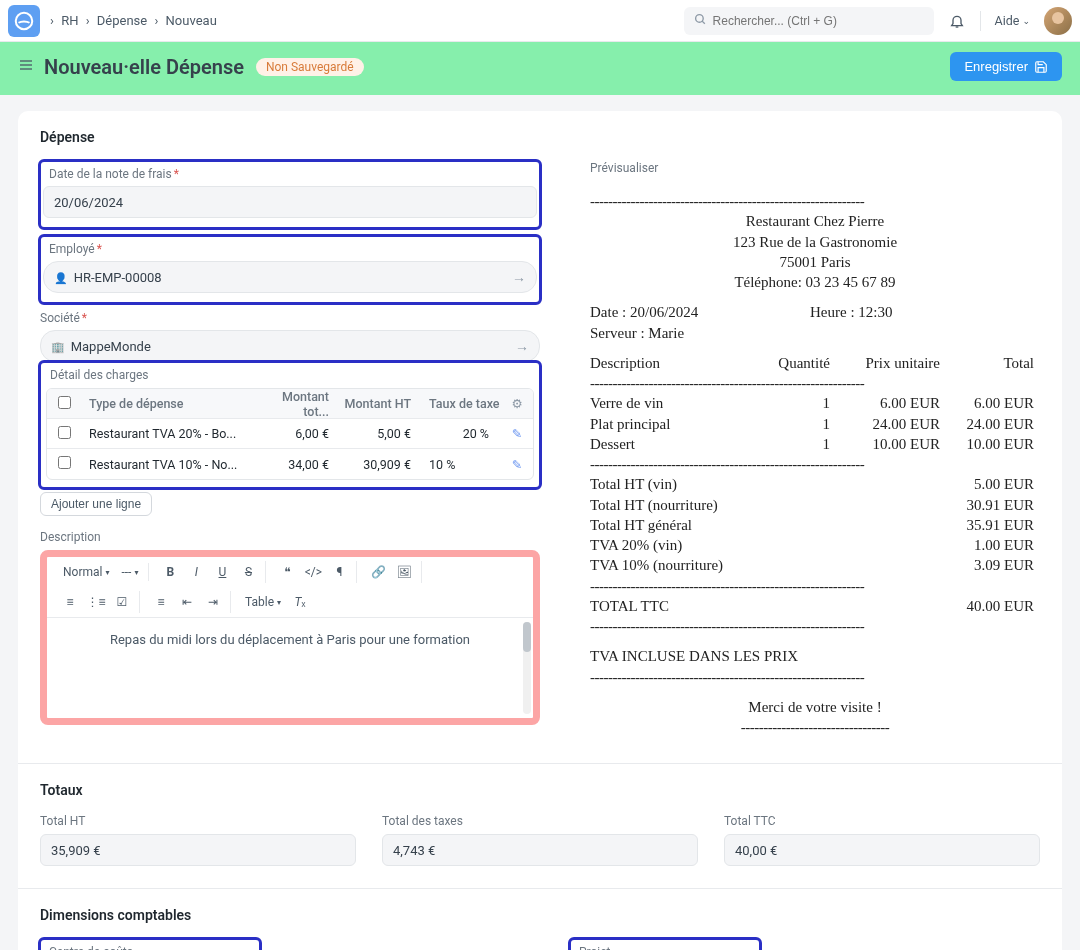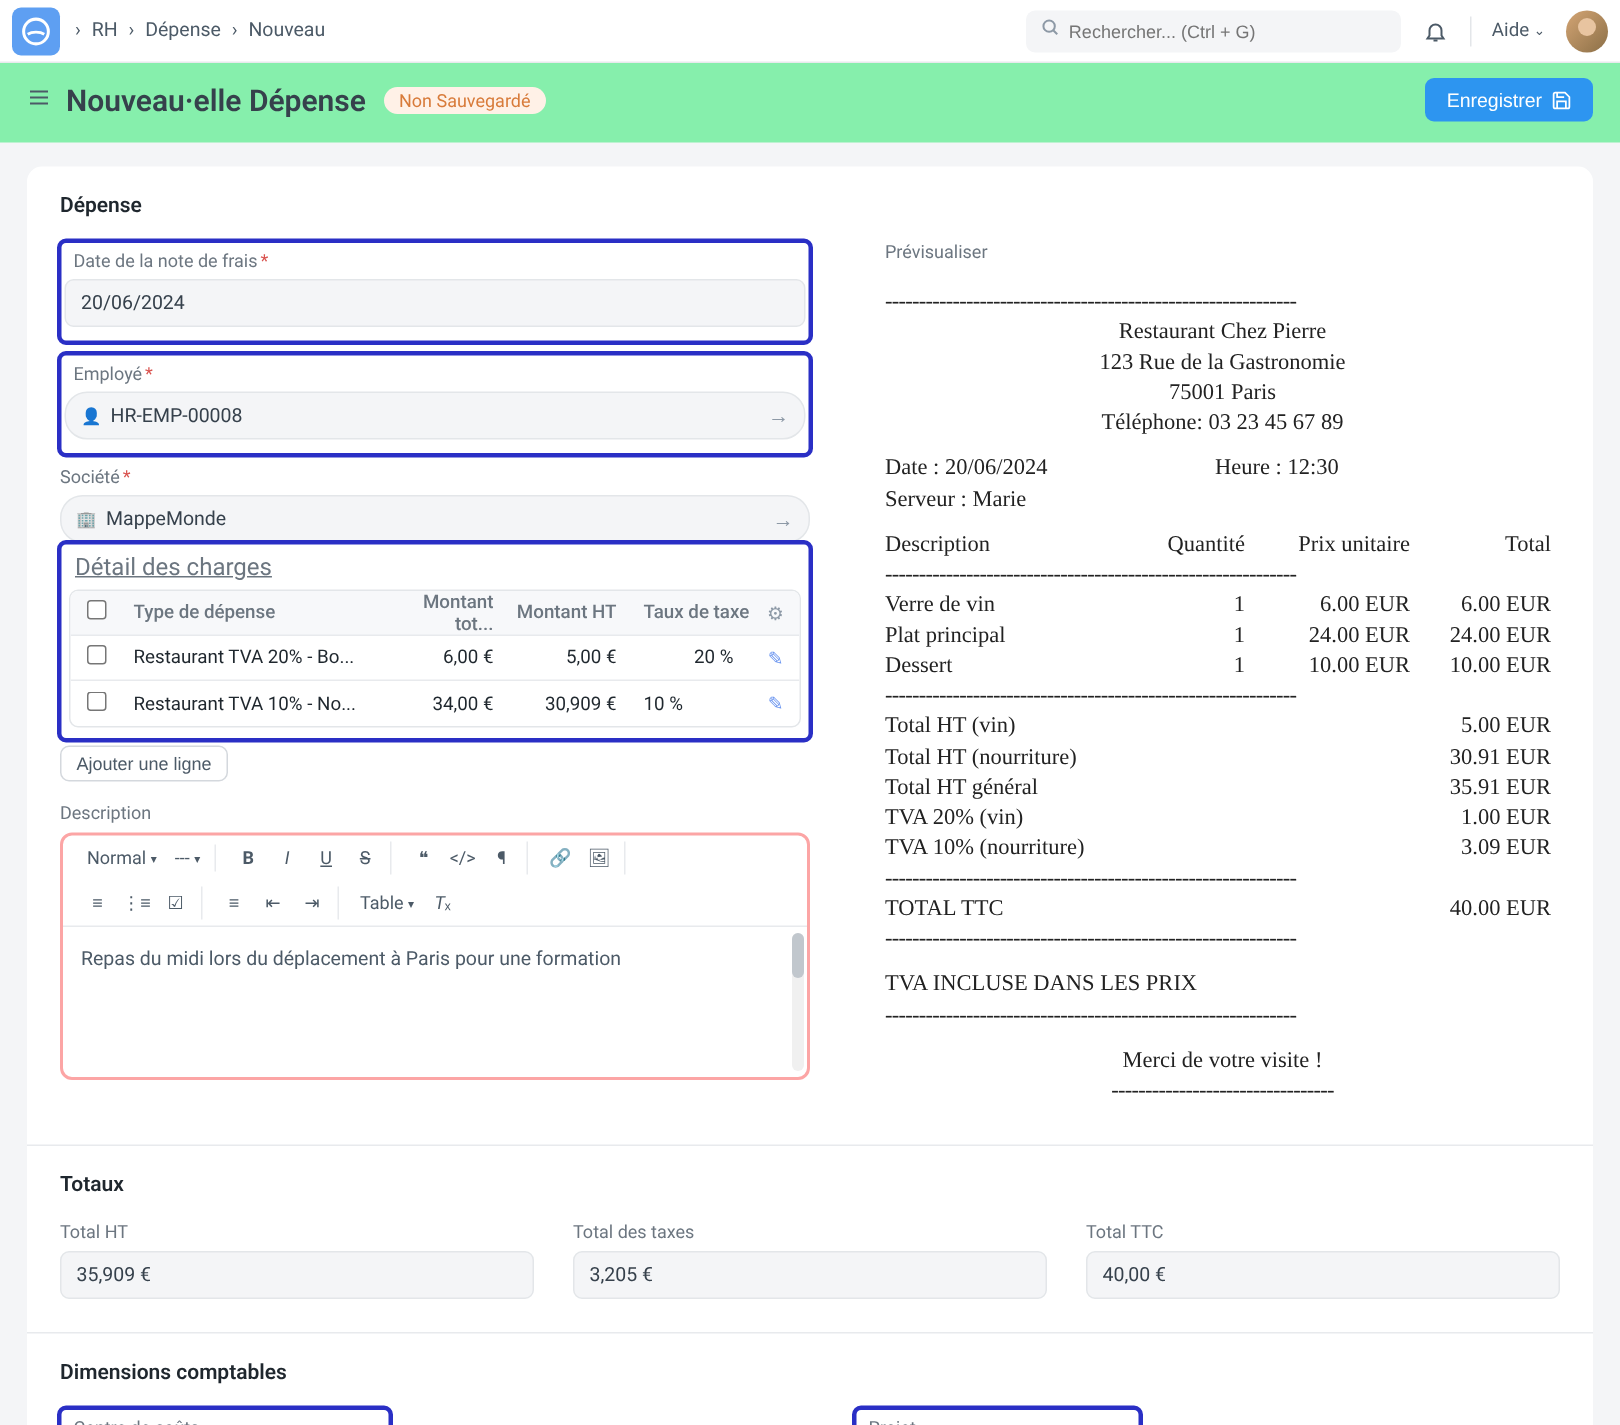--- a/index.html
+++ b/index.html
@@ -30,34 +30,34 @@
 .field-group { }
 .field-label { font-size: 12px; color: #6c7680; margin-bottom: 5px; display:block;}
 .req { color: #d9534f; margin-left: 2px; }
 .field-input { width: 100%; height: 32px; background: #f4f5f7; border: 1px solid #e3e6e9; border-radius: 6px; padding: 0 10px; font-size: 13px; display: flex; align-items: center; color:#36414c;}
 .field-input.link { justify-content: space-between; border-radius: 15px; }
 .arrow-icon { color: #8d99a6; font-size: 14px; }
 .link-icon { color:#8d99a6; margin-right:6px; font-size:11px;}
 .highlight { outline: 3px solid #2a2fc5; outline-offset: -1px; border-radius: 4px; padding: 2px 3px 4px; }
 .highlight .field-label { padding-left:6px; padding-top:4px;}
 .highlight-table { outline: 3px solid #2a2fc5; outline-offset: -1px; border-radius: 4px; padding: 6px 6px 8px; }
-.charges-label { font-size: 16px; color:#6c7680; margin-bottom:6px; padding-left:4px;text-decoration:underline;}
+.charges-label { font-size: 12px; color:#6c7680; margin-bottom:6px; padding-left:4px;}
 .charges-table { width: 100%; border: 1px solid #e3e6e9; border-radius: 6px; overflow: hidden; font-size: 12.5px;}
 .charges-table .row { display: flex; border-bottom: 1px solid #e8eaed; height: 30px; align-items: center; }
 .charges-table .row:last-child { border-bottom: none; }
 .charges-table .hdr { background: #f7f8fa; color: #6c7680; font-weight:500;}
 .cell-chk { width: 34px; text-align: center; }
 .cell-type { flex: 1; padding: 0 8px; white-space: nowrap; overflow: hidden; text-overflow: ellipsis; }
 .cell-num { width: 82px; text-align: right; padding-right: 10px; }
 .cell-tax { width: 80px; text-align:left; padding-left:8px;}
 .cell-gear { width: 32px; text-align: center; color:#8d99a6;}
 .cell-edit { width: 32px; text-align:center; color:#6c96f0; cursor:pointer;}
 .add-row-btn { margin-top: 4px; border: 1px solid #d4d8dd; background: #fff; padding: 4px 10px; border-radius: 6px; font-size: 12px; color:#4c5a67; cursor:pointer;}
 .desc-label { font-size: 12px; color:#6c7680; margin:14px 0 6px;}
-.rte { border: 2px solid #fca5a5; border-radius: 8px; overflow:hidden;}
+.rte { border: 7px solid #fca5a5; border-radius: 8px; overflow:hidden;text-align:center;}
 .rte-toolbar { border-bottom: 1px solid #e8eaed; padding: 4px 6px; display:flex; flex-wrap:wrap; align-items:center; gap:4px;}
 .rte-toolbar .grp { display:flex; align-items:center; gap:4px; padding:0 6px; border-right:1px solid #e8eaed;}
 .rte-toolbar .grp:last-child{border-right:none;}
 .rte-btn { width:22px; height:22px; display:flex; align-items:center; justify-content:center; font-size:12px; color:#4c5a67; cursor:pointer; border-radius:3px;}
 .rte-sel { font-size:12px; color:#4c5a67; padding:2px 4px; display:flex; align-items:center; gap:3px; cursor:pointer;}
 .rte-body { padding: 14px 12px; min-height: 100px; font-size: 13px; color:#4c5a67; position:relative;}
 .rte-scroll { position:absolute; right:2px; top:4px; bottom:4px; width:8px; background:#f0f0f0; border-radius:4px;}
 .rte-scroll::after{content:'';position:absolute;top:0;left:0;right:0;height:30px;background:#c1c7cd;border-radius:4px;}
 .preview-label { font-size:12px; color:#6c7680; margin-bottom:12px;}
 .receipt { background:#fff; font-family: Georgia, 'Times New Roman', serif; font-size:15px; line-height:1.35; color:#222; padding: 4px 0;}
@@ -345,21 +345,21 @@
     <div class="section-div"></div>
 
     <div class="section-h">Totaux</div>
     <div class="totals-grid">
       <div class="tot-col">
         <div class="tot-label">Total HT</div>
         <div class="tot-box">35,909 €</div>
       </div>
       <div class="tot-col">
         <div class="tot-label">Total des taxes</div>
-        <div class="tot-box">3,205 €</div>
+        <div class="tot-box">4,743 €</div>
       </div>
       <div class="tot-col">
         <div class="tot-label">Total TTC</div>
         <div class="tot-box">40,00 €</div>
       </div>
     </div>
 
     <div class="section-div"></div>
 
     <div class="section-h">Dimensions comptables</div>

